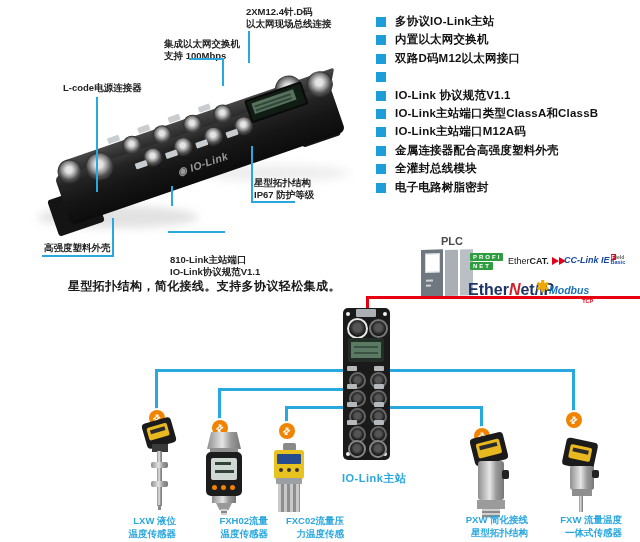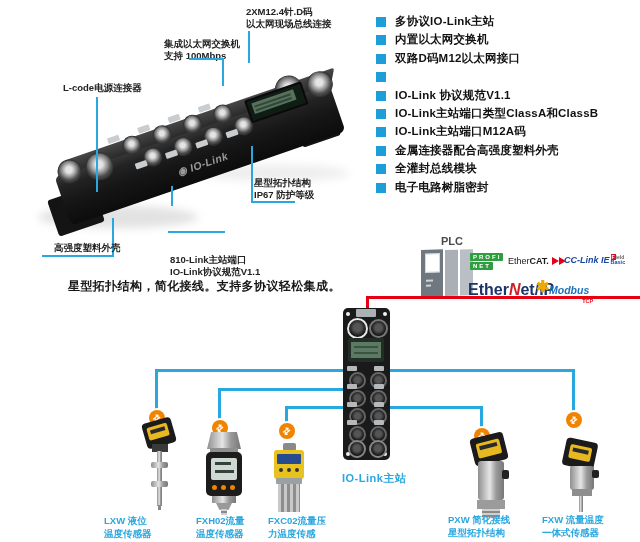--- a/index.html
+++ b/index.html
@@ -72,21 +72,21 @@
   .tchip{position:absolute;width:10px;height:5px;background:#b5b9bc;border-radius:1px;}
   .tdisp{position:absolute;left:5px;top:30px;width:36px;height:24px;background:#222d26;border-radius:2px;}
   .tdisp i{position:absolute;left:3px;top:4px;width:30px;height:16px;background:#5c7a63;display:block;}
   .tdisp i:after{content:"";position:absolute;left:3px;top:4px;width:24px;height:2px;background:#3a5243;box-shadow:0 6px 0 #3a5243;}
   .master-label{position:absolute;left:342px;top:471px;width:90px;color:#29a7df;font-size:11px;font-weight:700;letter-spacing:0.5px;}
   
   .comm{position:absolute;width:16px;height:16px;border-radius:50%;background:#f08300;box-shadow:0 0 0 2px #fff;
         color:#fff;display:flex;align-items:center;justify-content:center;}
   .comm span{font-size:9px;font-weight:700;transform:rotate(-40deg);line-height:1;}
   
-  .slabel{position:absolute;color:#29a7df;font-size:9.5px;font-weight:700;line-height:13px;text-align:left;white-space:nowrap;}
+  .slabel{position:absolute;color:#29a7df;font-size:9.5px;font-weight:700;line-height:13px;text-align:right;white-space:nowrap;}
   .shead{position:absolute;background:#1b1b1b;border-radius:4px;}
   .sscreen{position:absolute;background:#e8b820;border-radius:2px;}
   .sscreen:after{content:"";position:absolute;left:3px;top:3px;right:3px;height:4px;background:#2b2b2b;}
   .metal{background:linear-gradient(90deg,#8f8f8f,#e5e5e5 45%,#9a9a9a 70%,#777);}
   .thread{background:repeating-linear-gradient(180deg,#cfcfcf 0 2px,#8a8a8a 2px 4px);}
   .fins{background:repeating-linear-gradient(90deg,#c9c9c9 0 3px,#8e8e8e 3px 6px);}
 </style>
 </head>
 <body>
 
@@ -160,21 +160,21 @@
   <div class="line-c" style="left:251px;top:201px;width:44px;height:2px;"></div>
 
   <div class="line-c" style="left:171px;top:186px;width:2px;height:20px;"></div>
   <div class="callout" style="left:170px;top:206px;margin-top:48px;">
     <div>810-Link主站端口</div>
     <div>IO-Link协议规范V1.1</div>
   </div>
   <div class="line-c" style="left:168px;top:231px;width:57px;height:2px;"></div>
 
   <div class="line-c" style="left:112px;top:218px;width:2px;height:37px;"></div>
-  <div class="callout" style="left:54px;top:242px;">
+  <div class="callout" style="left:44px;top:242px;">
     <div>高强度塑料外壳</div>
   </div>
   <div class="line-c" style="left:42px;top:255px;width:72px;height:2px;"></div>
 
   <div class="features">
     <div class="feat">
         <span class="bullet"></span>
         <span class="ftext">多协议IO-Link主站</span>
       </div>
     <div class="feat">

